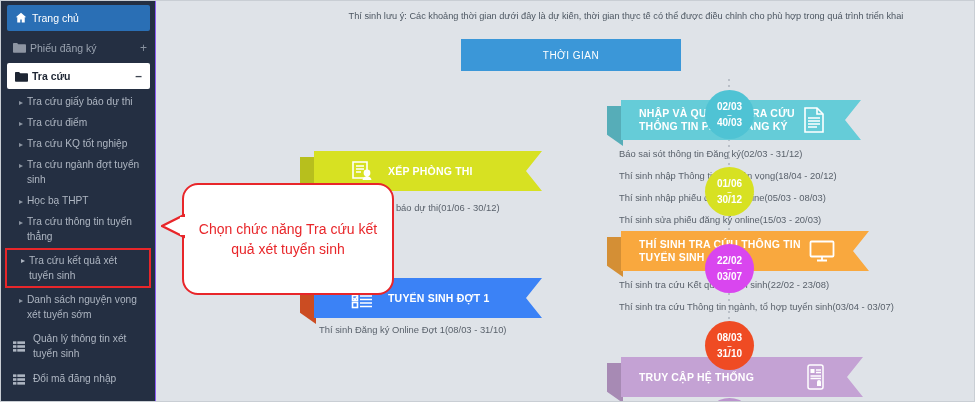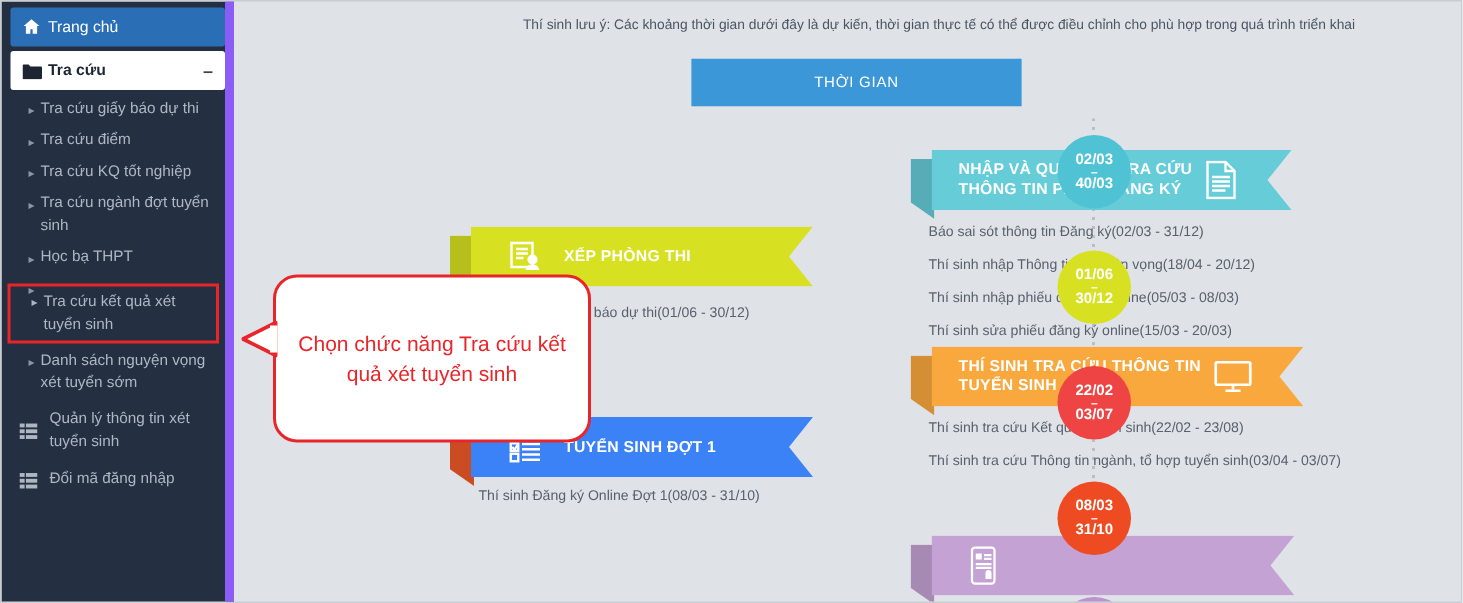--- a/index.html
+++ b/index.html
@@ -11,21 +11,21 @@
   #app {
     position: relative; width: 975px; height: 402px;
     background: #dfe3e8; overflow: hidden;
     border: 1px solid #c9ced4;
   }
 
   
   #sidebar {
     position: absolute; left: 0; top: 0; width: 155px; height: 402px;
     background: #242f42; color: #b8bfca; z-index: 40;
-    border-right: 6px solid #8b5cf6;
+    border-right: 1px solid #8b5cf6;
   }
   .side-row {
     display: flex; align-items: center; height: 26px;
     padding: 0 8px 0 12px; font-size: 10.5px; white-space: nowrap;
   }
   .side-row .ic { width: 17px; flex: 0 0 17px; display:flex; align-items:center; }
   .side-row .lbl { flex: 1 1 auto; }
   .side-row .sfx { font-size: 12px; opacity: .85; }
 
   .row-home {
@@ -106,21 +106,21 @@
     clip-path: polygon(0 0, 100% 0, 100% 100%, 0 72%);
     filter: brightness(.85);
   }
   .ribbon .rtitle {
     font-size: 10.5px; font-weight: bold; line-height: 13px; letter-spacing: .2px; flex:1 1 auto;
   }
   .ribbon .rico { flex: 0 0 34px; display:flex; align-items:center; justify-content:center; margin-right: 22px; }
 
   
   .ribbon-l .body {
-    padding-left: 20px;
+    padding-left: 32px;
     clip-path: polygon(0 0, 100% 0, calc(100% - 16px) 50%, 100% 100%, 0 100%);
   }
   .ribbon-l .tail { left: -14px; }
 
   .bullets { position: absolute; font-size: 9.4px; color: #59616b; line-height: 14px; }
   .bullets div { margin-bottom: 8px; }
 
   
   #callout {
     position: absolute; left: 181px; top: 182px; width: 212px; height: 112px;
@@ -143,20 +143,29 @@
 
     <div class="side-row row-home">
       <span class="ic">
         <svg width="12" height="12" viewBox="0 0 16 16" fill="#ffffff">
           <path d="M8 1 L1 7 h2 v7 h4 v-4 h2 v4 h4 V7 h2 Z"></path>
         </svg>
       </span>
       <span class="lbl">Trang chủ</span>
     </div>
 
+    <div class="side-row row-folder">
+      <span class="ic">
+        <svg width="13" height="11" viewBox="0 0 16 13" fill="#8d95a2">
+          <path d="M0 2 a1 1 0 0 1 1-1 h4 l1.5 1.6 H15 a1 1 0 0 1 1 1 V12 a1 1 0 0 1-1 1 H1 a1 1 0 0 1-1-1 Z"></path>
+        </svg>
+      </span>
+      <span class="lbl">Phiếu đăng ký</span>
+      <span class="sfx">+</span>
+    </div>
 
     <div class="side-row row-folder-active">
       <span class="ic">
         <svg width="13" height="11" viewBox="0 0 16 13" fill="#1d2533">
           <path d="M0 2 a1 1 0 0 1 1-1 h4 l1.5 1.6 H15 a1 1 0 0 1 1 1 V12 a1 1 0 0 1-1 1 H1 a1 1 0 0 1-1-1 Z"></path>
         </svg>
       </span>
       <span class="lbl">Tra cứu</span>
       <span class="sfx">–</span>
     </div>
@@ -177,20 +186,21 @@
       <div class="sub-row">
         <span class="caret">▸</span>
         <span>Tra cứu ngành đợt tuyển sinh</span>
       </div>
       <div class="sub-row">
         <span class="caret">▸</span>
         <span>Học bạ THPT</span>
       </div>
       <div class="sub-row">
         <span class="caret">▸</span>
+        <span>Tra cứu thông tin tuyển thẳng</span>
       </div>
       <div class="sub-row selected">
         <span class="caret">▸</span>
         <span>Tra cứu kết quả xét tuyển sinh</span>
       </div>
       <div class="sub-row">
         <span class="caret">▸</span>
         <span>Danh sách nguyện vọng xét tuyển sớm</span>
       </div>
     </div>
@@ -241,21 +251,21 @@
     <div class="circle" style="left:549px;top:89px;background:#4fc3d4;">
       <span>02/03</span>
       <span class="dash">–</span>
       <span>40/03</span>
     </div>
     <div class="circle" style="left:549px;top:166px;background:#d7e122;">
       <span>01/06</span>
       <span class="dash">–</span>
       <span>30/12</span>
     </div>
-    <div class="circle" style="left:549px;top:243px;background:#ef4444;">
+    <div class="circle" style="left:549px;top:243px;background:#d946ef;">
       <span>22/02</span>
       <span class="dash">–</span>
       <span>03/07</span>
     </div>
     <div class="circle" style="left:549px;top:320px;background:#ef4b23;">
       <span>08/03</span>
       <span class="dash">–</span>
       <span>31/10</span>
     </div>
     <div class="circle" style="left:549px;top:397px;background:#bb93ce;">
@@ -340,20 +350,21 @@
       </div>
     </div>
 
     <div class="bullets" style="left:163px;top:322px;width:250px;">
       <div>Thí sinh Đăng ký Online Đợt 1(08/03 - 31/10)</div>
     </div>
 
     <div class="ribbon" style="left:465px;top:356px;width:242px;">
       <div class="tail" style="background:#c4a2d4;"></div>
       <div class="body" style="background:#c4a2d4;">
+        <span class="rtitle">TRUY CẬP HỆ THỐNG</span>
         <span class="rico">
           <svg width="20" height="26" viewBox="0 0 20 26" fill="none" stroke="#fff" stroke-width="1.5">
             <rect x="2" y="1" width="15" height="24" rx="2"></rect>
             <rect x="4.5" y="5" width="4" height="4" fill="#fff" stroke="none"></rect>
             <path d="M10 6 h5 M10 8.5 h5 M4.5 12 h10.5 M4.5 14.5 h10.5"></path>
             <path d="M11 18 a2 2 0 0 1 4 0 v4 h-4 Z" fill="#fff" stroke="none"></path>
           </svg>
         </span>
       </div>
     </div>

